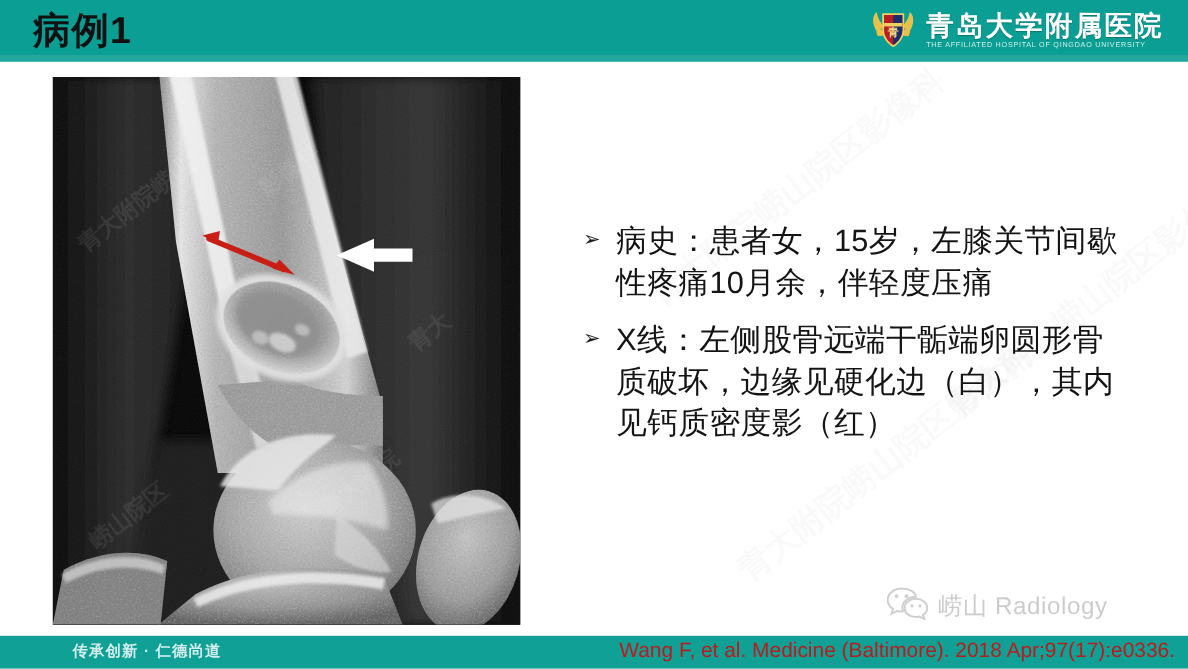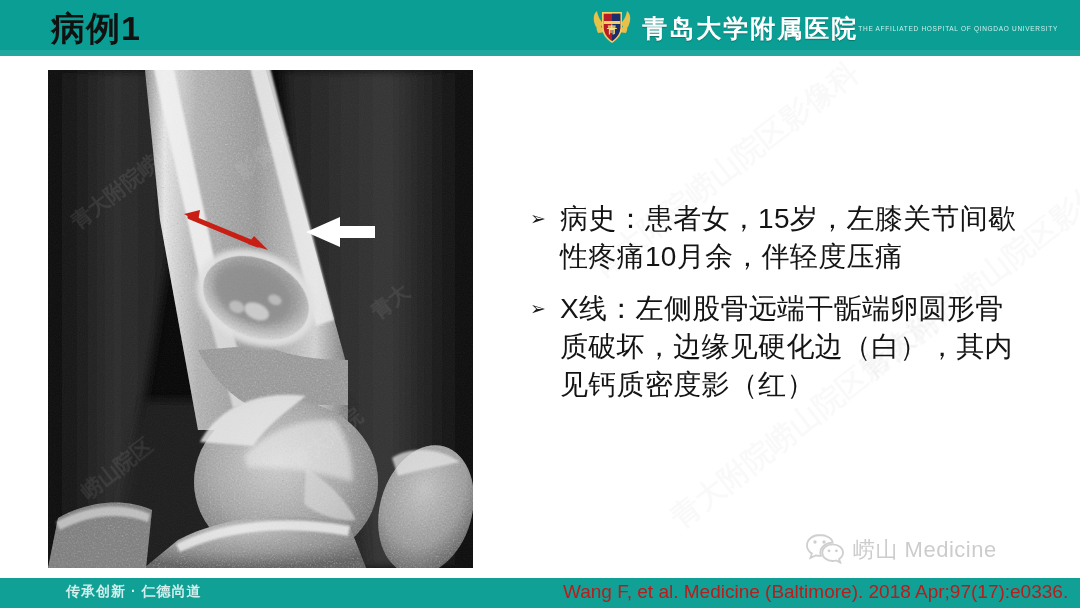--- a/index.html
+++ b/index.html
@@ -34,37 +34,36 @@
   #slide-title {
     position: absolute;
     left: 30px;
     top: 6px;
     font-size: 34px;
     font-weight: bold;
     color: #111111;
     letter-spacing: 1px;
     line-height: 44px;
     white-space: nowrap;
-    margin-left: 21px;
   }
 
   
   #hospital-logo {
     position: absolute;
     right: 22px;
     top: 4px;
     height: 48px;
     display: flex;
     align-items: center;
     gap: 8px;
   }
   #logo-wordmark {
     display: flex;
-    flex-direction: row;
-    align-items: center;
+    flex-direction: column;
+    align-items: flex-start;
     line-height: 1;
   }
   #logo-cn {
     font-size: 25px;
     font-weight: bold;
     color: #ffffff;
     letter-spacing: 2px;
     font-family: "DejaVu Serif", "Liberation Serif", serif;
     text-shadow: 0 1px 1px rgba(0,0,0,0.25);
     white-space: nowrap;
@@ -363,18 +362,18 @@
   <span>
     <svg width="38" height="32" viewBox="0 0 38 32">
       <path d="M13.5 3 C6.6 3 1 7.7 1 13.4 C1 16.7 2.9 19.6 5.9 21.5 L4.4 26 L9.6 23.4 C10.9 23.7 12.2 23.9 13.5 23.9 C14 23.9 14.4 23.9 14.9 23.8 C14.5 22.8 14.3 21.7 14.3 20.6 C14.3 14.9 20 10.6 26.6 10.6 C26.5 6.4 20.6 3 13.5 3 Z" fill="none" stroke="#bdbdbd" stroke-width="1.8"></path>
       <circle cx="9" cy="10" r="1.7" fill="#bdbdbd"></circle>
       <circle cx="18" cy="10" r="1.7" fill="#bdbdbd"></circle>
       <path d="M26.6 12.4 C20.9 12.4 16.3 16.1 16.3 20.7 C16.3 25.3 20.9 29 26.6 29 C27.8 29 28.9 28.8 30 28.5 L34.3 30.6 L33.1 27 C35.5 25.4 37 23.2 37 20.7 C37 16.1 32.4 12.4 26.6 12.4 Z" fill="none" stroke="#bdbdbd" stroke-width="1.8"></path>
       <circle cx="23" cy="18.8" r="1.4" fill="#bdbdbd"></circle>
       <circle cx="30.4" cy="18.8" r="1.4" fill="#bdbdbd"></circle>
     </svg>
   </span>
-  <span id="wechat-label">崂山 Medicine</span>
+  <span id="wechat-label">崂山 Radiology</span>
 </div>
 
 <div id="footer-bar"></div>
 <div id="footer-slogan">传承创新 · 仁德尚道</div>
 <div id="footer-citation">Wang F, et al. Medicine (Baltimore). 2018 Apr;97(17):e0336.</div>
 
 </body></html>

